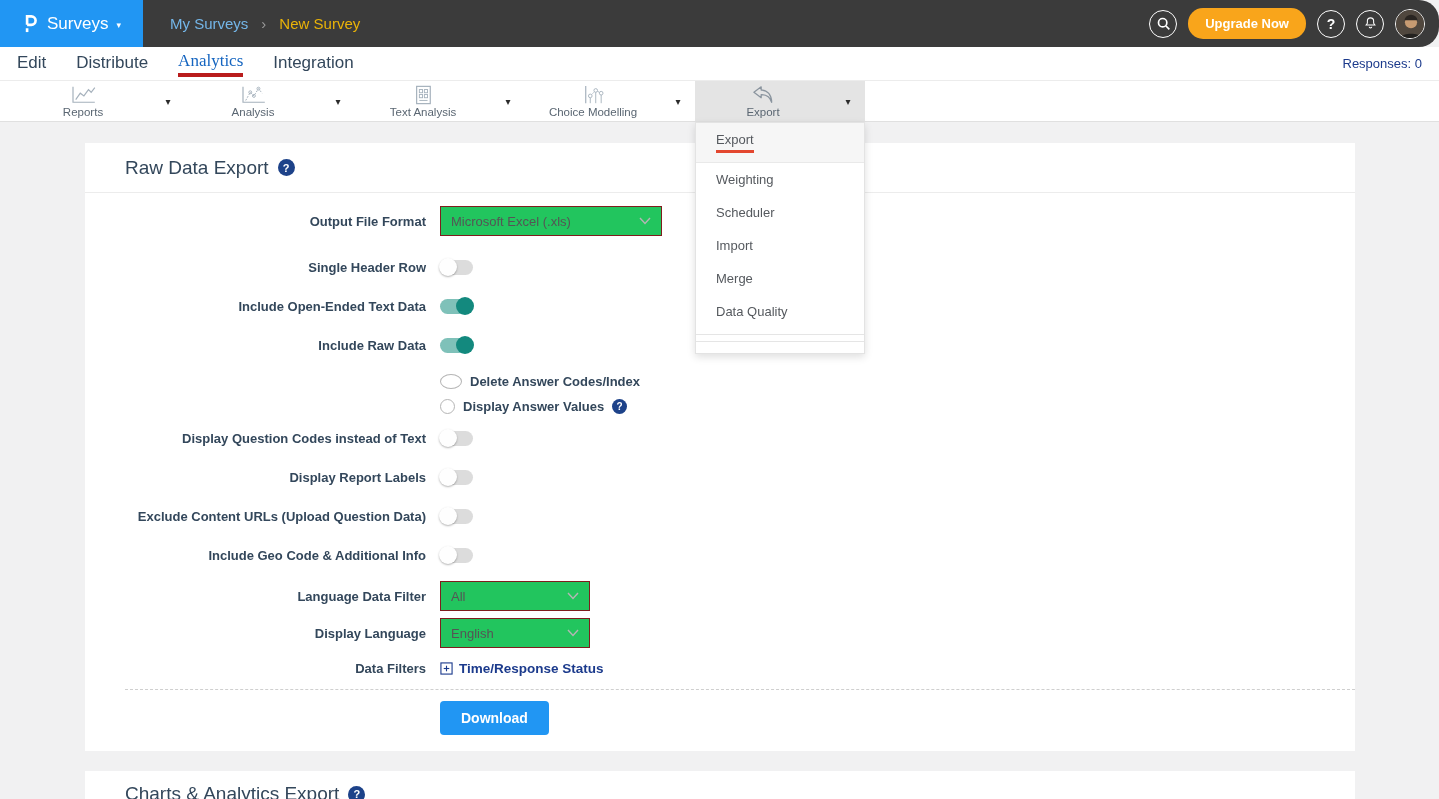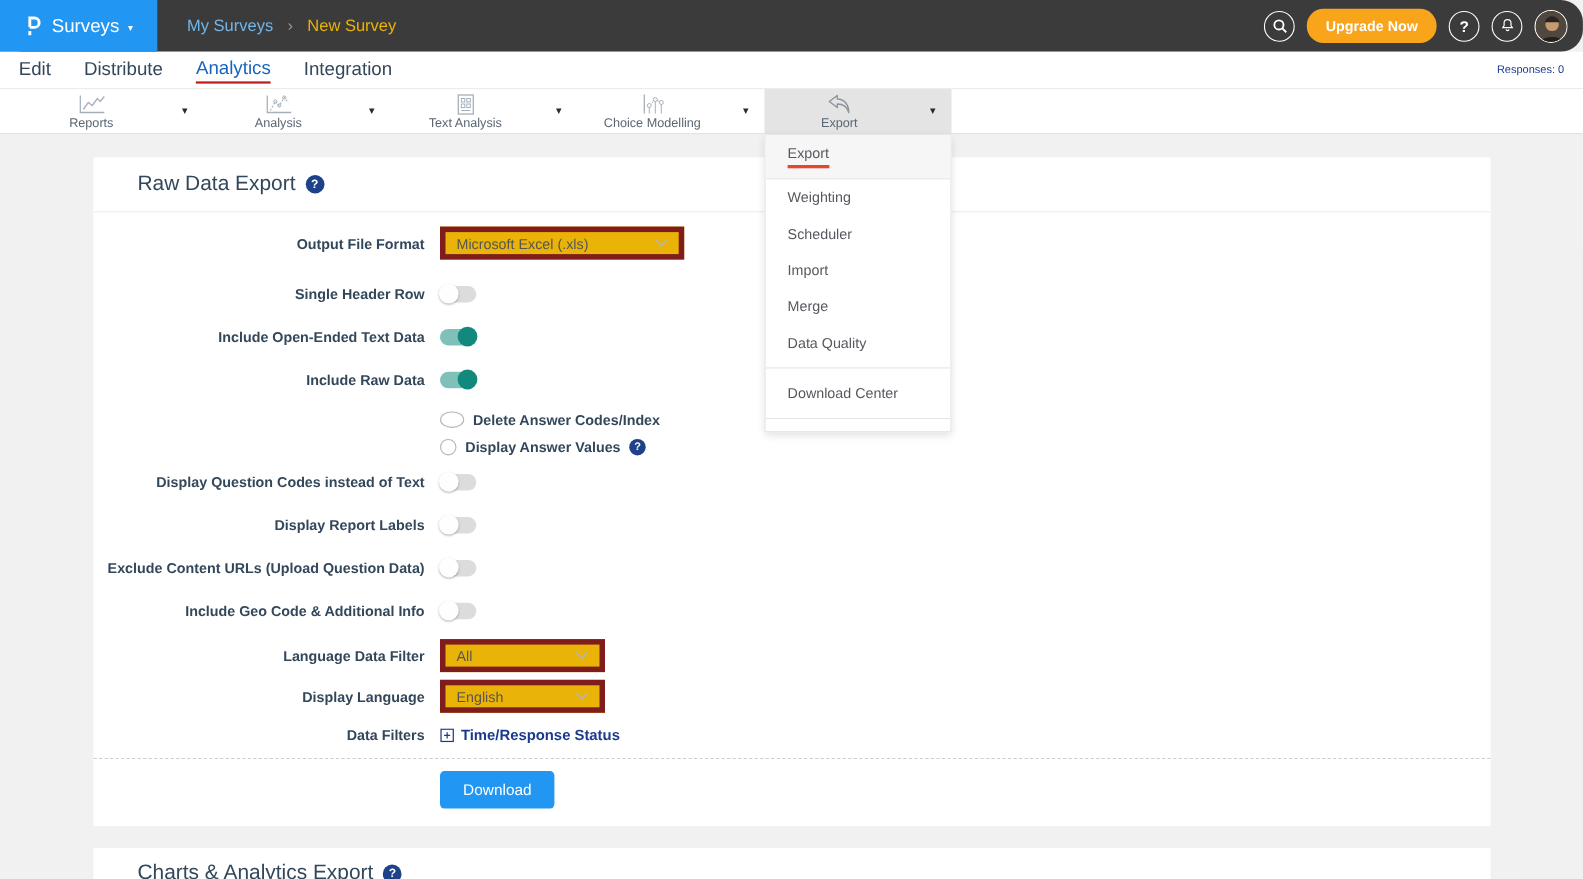--- a/index.html
+++ b/index.html
@@ -15,22 +15,22 @@
   .crumb-sep { color:#9a9a9a; font-size:15px; }
   .crumb-cur { color:#eab308;text-align:right; }
   .top-right { margin-left:auto; display:flex; align-items:center; gap:11px; padding-right:14px; }
   .circle-btn { width:28px; height:28px; border:1.5px solid #fff; border-radius:50%; display:flex; align-items:center; justify-content:center; color:#fff; font-size:14px; font-weight:700; cursor:pointer; background:transparent; flex:0 0 auto; }
   .upgrade { background:#f9a51b; color:#fff; font-weight:700; font-size:13px; border:none; border-radius:15px; padding:8px 17px; cursor:pointer; }
   .avatar { width:30px; height:30px; border-radius:50%; overflow:hidden; cursor:pointer; border:1px solid #fff; flex:0 0 auto; }
 
   
   .subnav { height:33px; background:#fff; display:flex; align-items:center; padding:0 17px; gap:30px; }
   .navtab { font-size:17px; font-weight:500; color:#33475b; cursor:pointer; padding-bottom:2px; }
-  .navtab.active { color:#1565c0; border-bottom:2px solid #b91c1c; }
-  .responses { margin-left:auto; color:#1b3a8c; font-size:10px; font-weight:500;text-align:center; }
+  .navtab.active { color:#1565c0; border-bottom:4px solid #b91c1c;font-family:Liberation Serif, serif; }
+  .responses { margin-left:auto; color:#1b3a8c; font-size:13px; font-weight:500;text-align:center; }
 
   
   .toolbar { height:42px; background:#fff; border-top:1px solid #ececec; border-bottom:1px solid #e0e0e0; display:flex; padding-left:15px; }
   .tgroup { width:170px; display:flex; align-items:stretch; }
   .tgroup.active { background:#e4e4e4; }
   .tool { flex:1; display:flex; flex-direction:column; align-items:center; justify-content:center; cursor:pointer; }
   .tlabel { font-size:11.5px; color:#5a6672; margin-top:1px; }
   .tcaret { width:34px; display:flex; align-items:center; justify-content:center; font-size:10px; color:#2b2b2b; cursor:pointer; }
 
   
@@ -41,44 +41,44 @@
   .msep { border-top:1px solid #e5e5e5; margin:6px 0; }
 
   
   .wrap { padding:21px 84px 0 85px; }
   .panel { background:#fff; }
   .phead { height:50px; display:flex; align-items:center; gap:9px; padding-left:40px; border-bottom:1px solid #ececec; }
   .ptitle { font-size:19px; color:#33475b; }
   .help { width:17px; height:17px; border-radius:50%; background:#1d4289; color:#fff; font-size:11px; font-weight:700; display:inline-flex; align-items:center; justify-content:center; cursor:pointer; flex:0 0 auto; }
   .help.small { width:15px; height:15px; font-size:10px; }
 
-  .pbody { padding-top:13px; }
+  .pbody { padding-top:13px;margin-left:40px; }
   .frow { display:flex; align-items:center; }
   .flabel { width:301px; text-align:right; font-size:13px; font-weight:700; color:#33475b; white-space:nowrap; }
   .fctrl { margin-left:14px; display:flex; align-items:center; }
 
-  .sel { height:30px; border:5px solid #7f1d1d; background:#eab308; display:flex; align-items:center; justify-content:space-between; padding:0 10px; font-size:13px; color:#555; cursor:pointer; }
+  .sel { height:30px; border:1px solid #7f1d1d; background:#22c55e; display:flex; align-items:center; justify-content:space-between; padding:0 10px; font-size:13px; color:#555; cursor:pointer; }
   .sel.wide { width:222px; } .sel.small { width:150px; }
 
   .tgl { width:33px; height:15px; border-radius:8px; position:relative; cursor:pointer; flex:0 0 auto; }
   .tgl.off { background:#dcdcdc; }
   .tgl .knob { position:absolute; top:-1.5px; width:18px; height:18px; border-radius:50%; }
   .tgl.off .knob { left:-1px; background:#fefefe; box-shadow:0 1px 2px rgba(0,0,0,.3); }
   .tgl.on { background:#7fc1b9; }
   .tgl.on .knob { right:-1px; background:#13897e; }
 
   .radio-row { display:flex; align-items:center; height:20px; font-size:13px; font-weight:700; color:#33475b; margin-left:315px; gap:8px; cursor:pointer; }
   .radio { width:15px; height:15px; border-radius:50%; border:1px solid #b5b5b5; background:#fff; display:inline-flex; align-items:center; justify-content:center; flex:0 0 auto; }
   .radio.sel::after { content:""; width:9px; height:9px; border-radius:50%; background:#4a4f54; }
 
   .dflink { display:flex; align-items:center; gap:6px; color:#1b3a8c; font-weight:700; font-size:13.5px; cursor:pointer; }
 
   .dash { border-top:1px dashed #cfcfcf; }
   .dl-row { padding:11px 0 16px; }
-  .dl-btn { margin-left:315px; background:#2196f3; color:#fff; font-weight:400; font-size:14px; border:none; border-radius:4px; padding:9px 21px; cursor:pointer; }
+  .dl-btn { margin-left:315px; background:#2196f3; color:#fff; font-weight:700; font-size:14px; border:none; border-radius:4px; padding:9px 21px; cursor:pointer; }
 
   .gap { height:20px; }
   .panel2 { height:36px; overflow:hidden; }
   .panel2 .phead { border-bottom:none; height:36px; padding-top:10px; }
 
   
   .mb22{margin-bottom:22px}.mb21{margin-bottom:21px}.mb17{margin-bottom:17px}
   .mb13{margin-bottom:13px}.mb7{margin-bottom:7px}.mb10{margin-bottom:10px}
   .mb11{margin-bottom:11px}.mb5{margin-bottom:5px}
   .h18{height:18px}.h20{height:20px}
@@ -214,21 +214,20 @@
 <div class="menu">
   <div class="mi mi-first">
       <span>Export</span>
     </div>
   <div class="mi">Weighting</div>
   <div class="mi">Scheduler</div>
   <div class="mi">Import</div>
   <div class="mi">Merge</div>
   <div class="mi">Data Quality</div>
   <div class="msep"></div>
-  <div class="mi">Download Center</div>
   <div class="msep"></div>
 </div>
 
 <main class="wrap">
   <section class="panel">
     <div class="phead">
       <span class="ptitle">Raw Data Export</span>
       <span class="help">?</span>
     </div>
     <div class="pbody">

